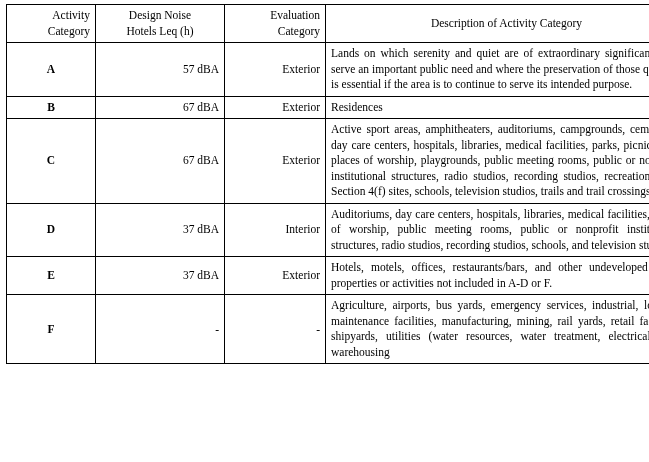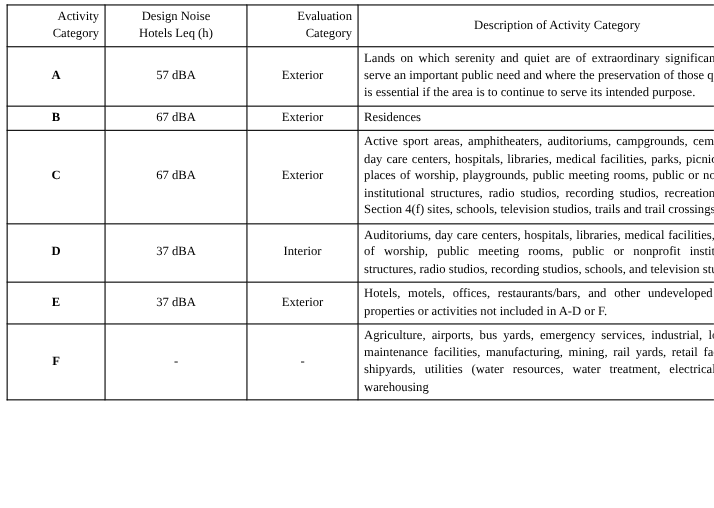--- a/index.html
+++ b/index.html
@@ -49,21 +49,21 @@
   }
   thead th.desc-head {
     text-align: center;
   }
   td.cat {
     text-align: center;
     font-weight: bold;
     font-size: 12px;
   }
   td.level, td.loc {
-    text-align: center;
+    text-align: right;
     font-size: 11.5px;
   }
   td.desc {
     text-align: justify;
     text-justify: inter-word;
     font-size: 11.5px;
     vertical-align: top;
     padding-top: 5px;
     padding-bottom: 5px;
     hyphens: none;

